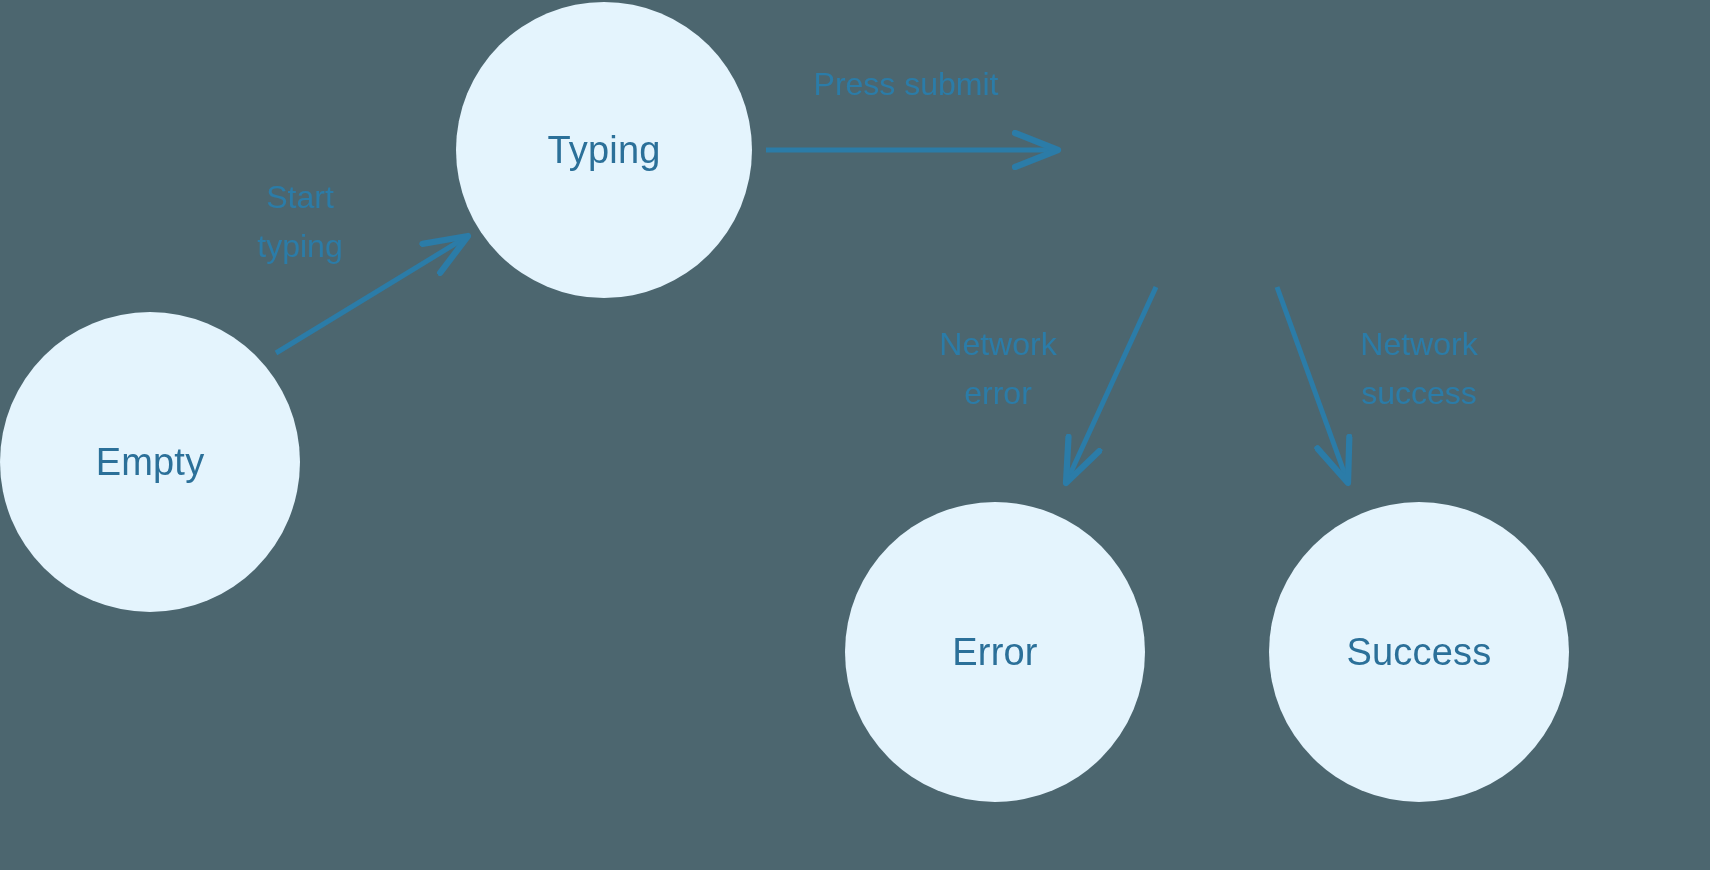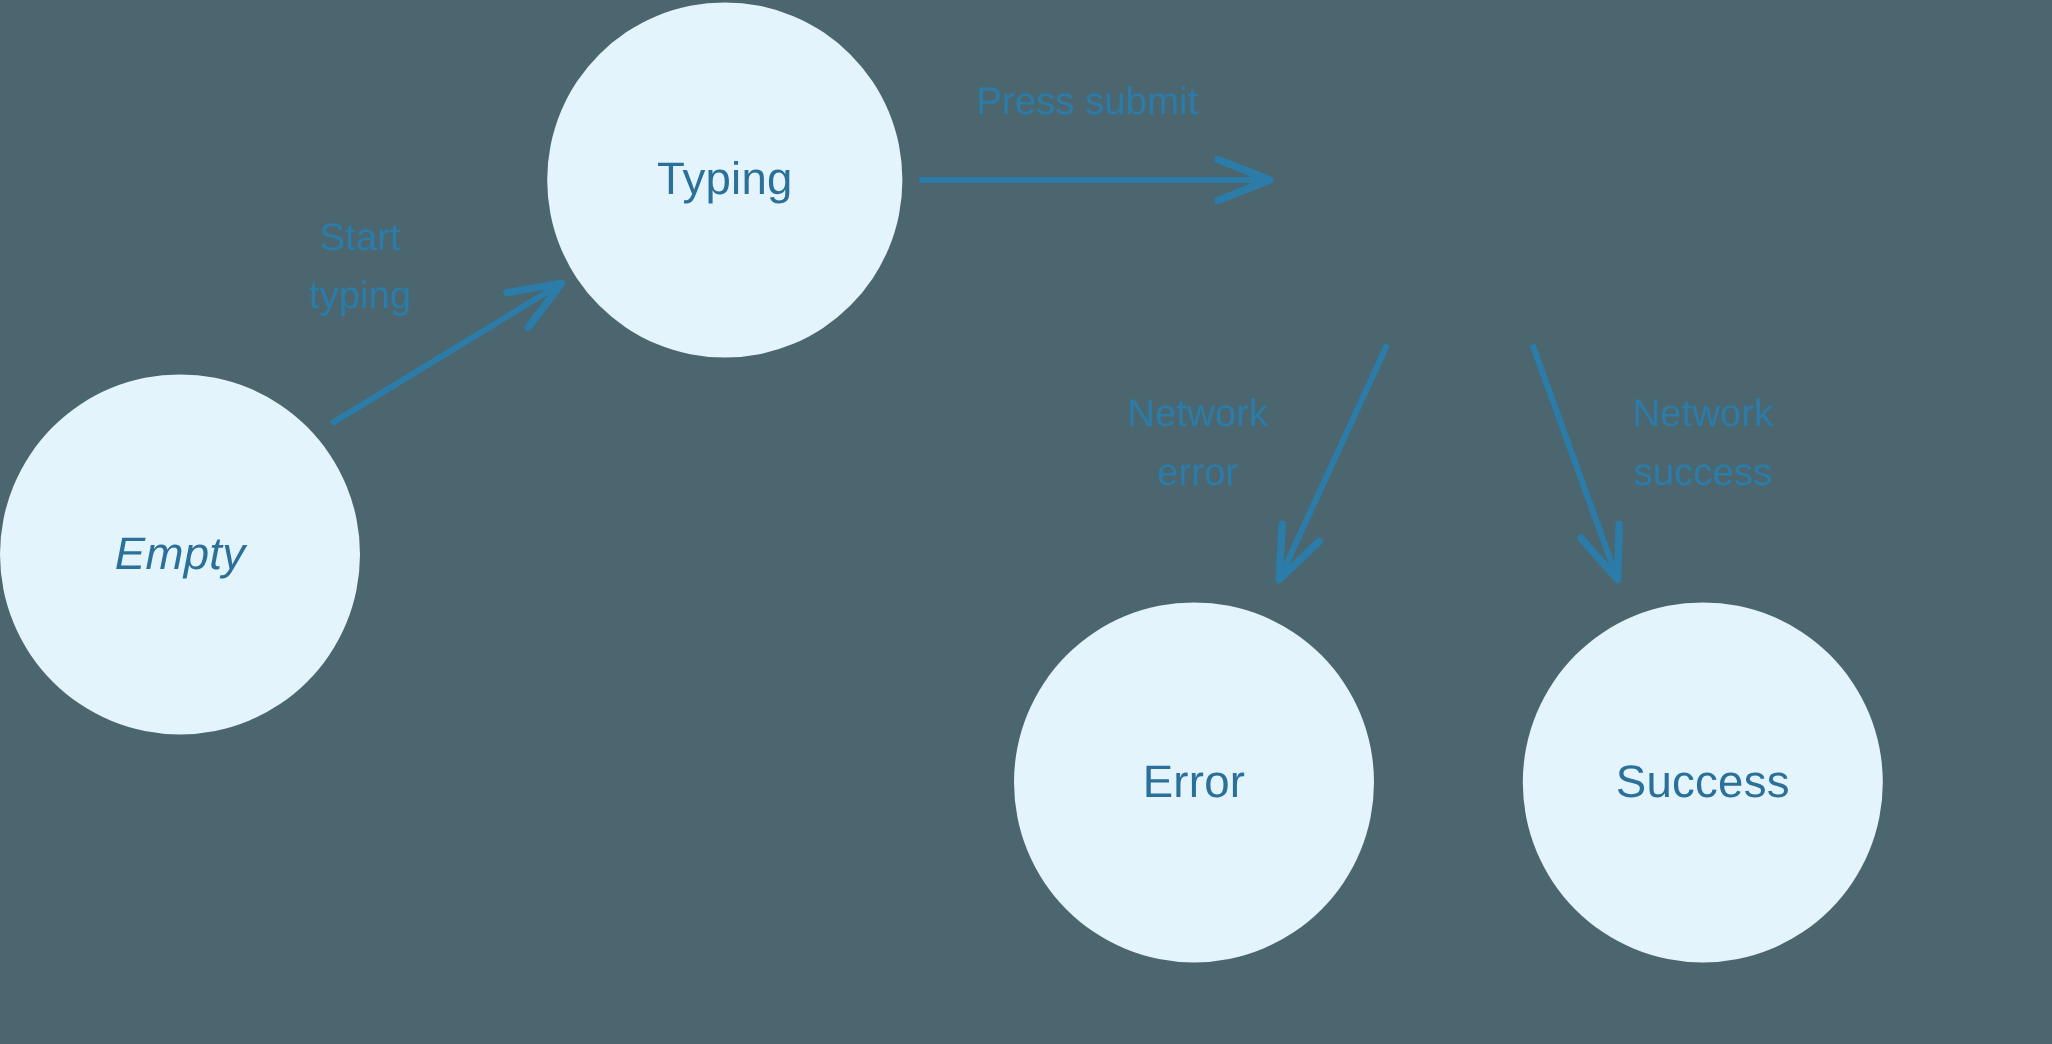--- a/index.html
+++ b/index.html
@@ -70,21 +70,21 @@
 
     <g>
       <line x1="1156" y1="287" x2="1066" y2="483" stroke="#2b7ca8" stroke-width="5" marker-end="url(#arrowhead)"></line>
     </g>
 
     <g>
       <line x1="1277" y1="287" x2="1348" y2="483" stroke="#2b7ca8" stroke-width="5" marker-end="url(#arrowhead)"></line>
     </g>
   </svg>
 
-  <div class="state-node" style="left:0px; top:312px; width:300px; height:300px;font-style:italic;">
+  <div class="state-node" style="left:0px; top:312px; width:300px; height:300px;">
     <span class="state-node-label">Empty</span>
   </div>
 
   <div class="state-node" style="left:456px; top:2px; width:296px; height:296px;">
     <span class="state-node-label">Typing</span>
   </div>
 
 
   <div class="state-node" style="left:845px; top:502px; width:300px; height:300px;">
     <span class="state-node-label">Error</span>

